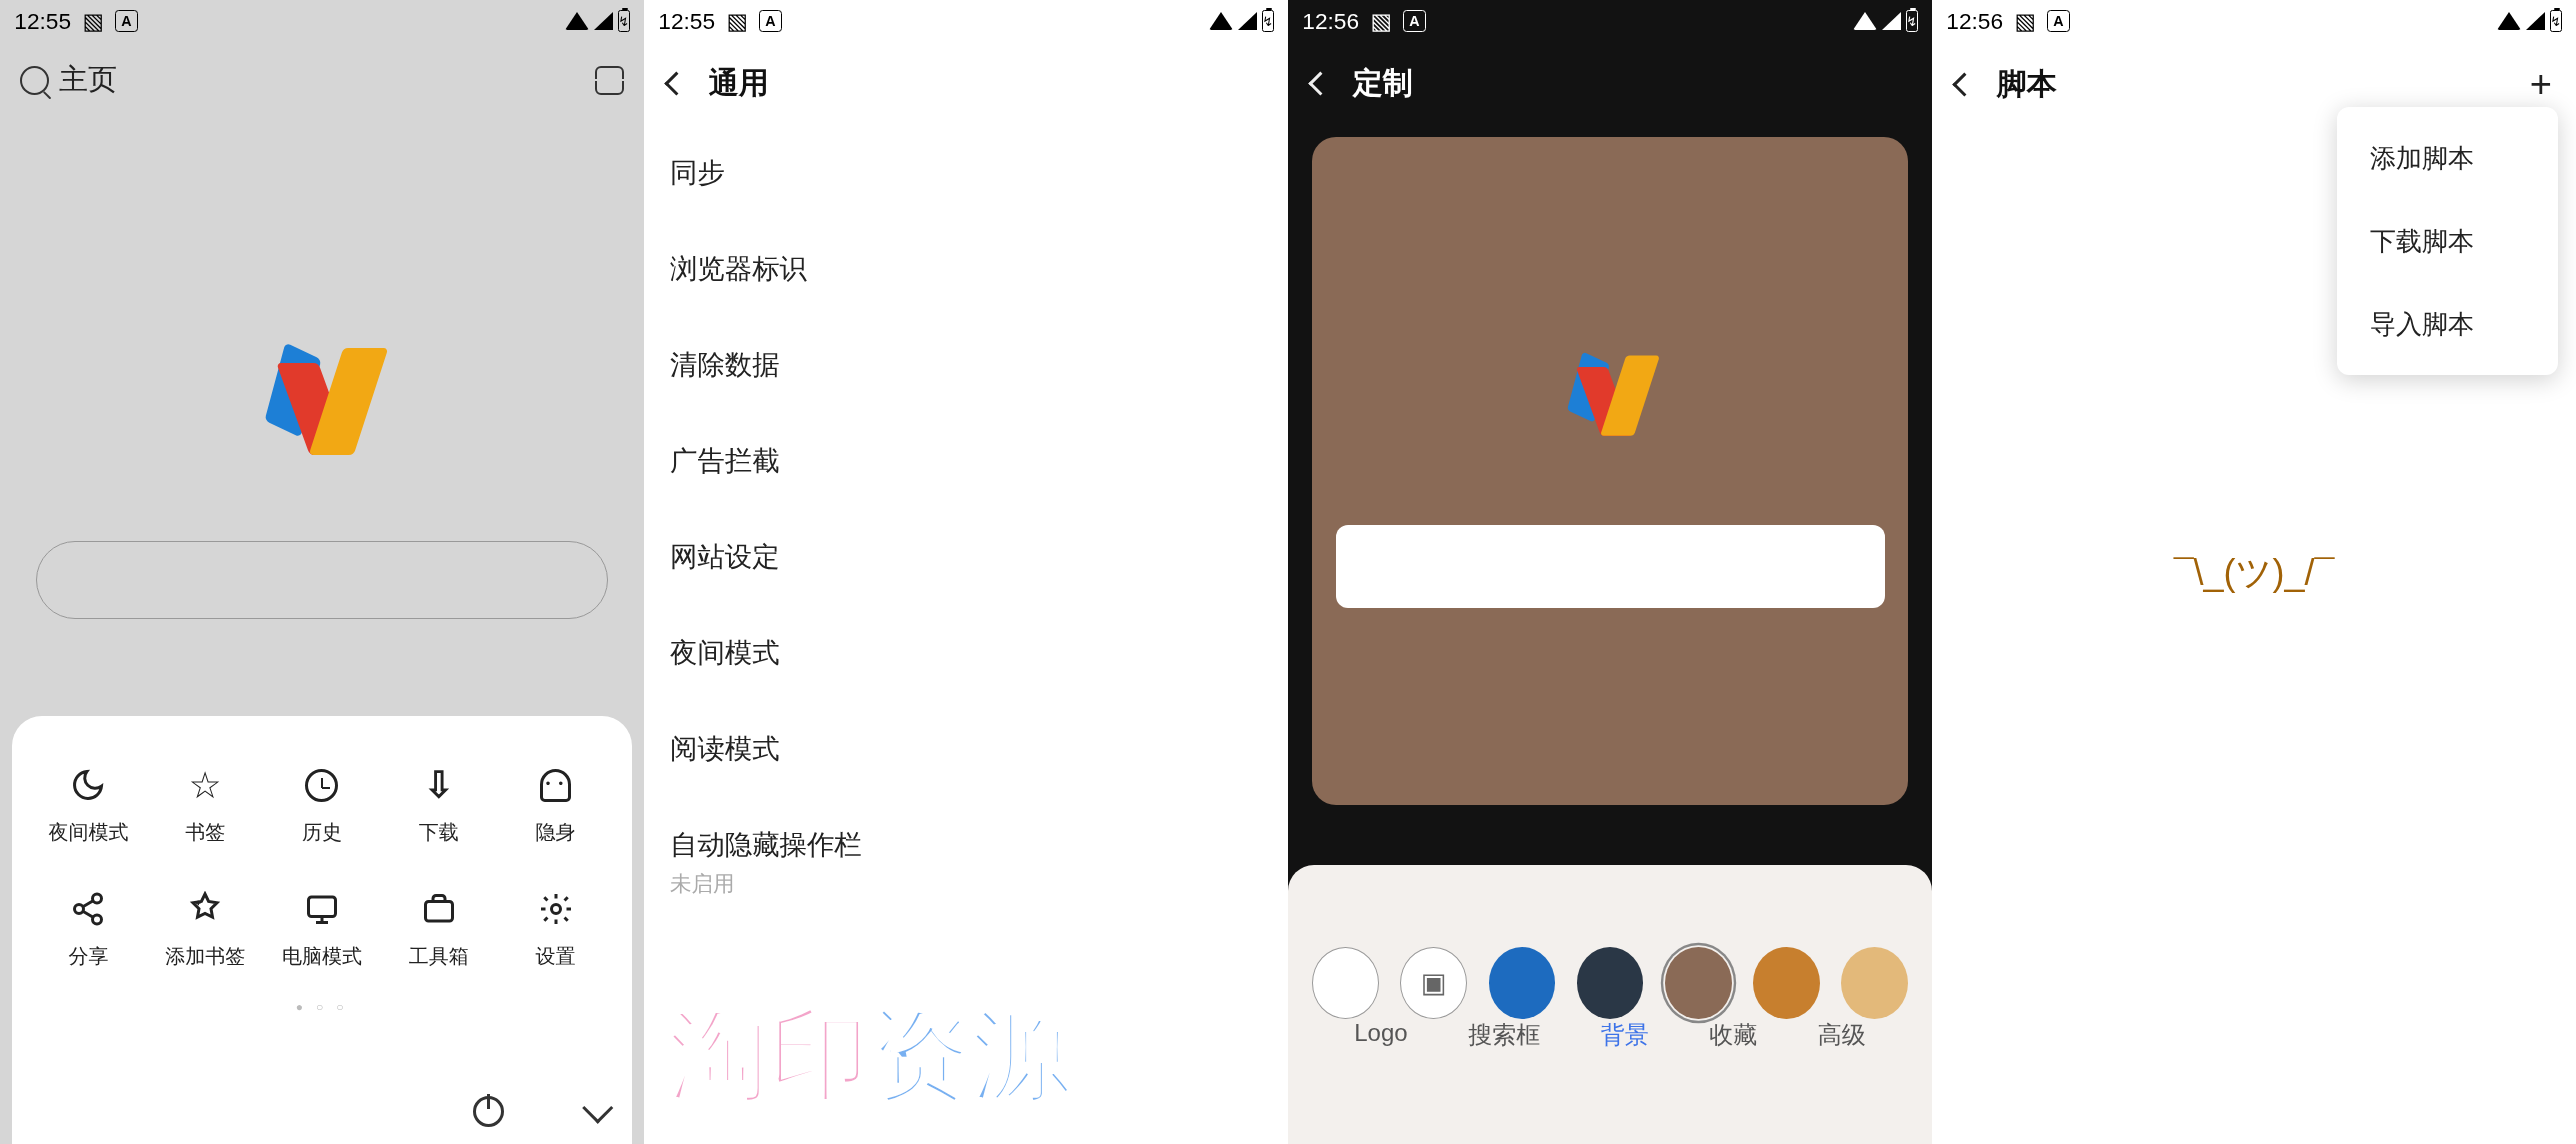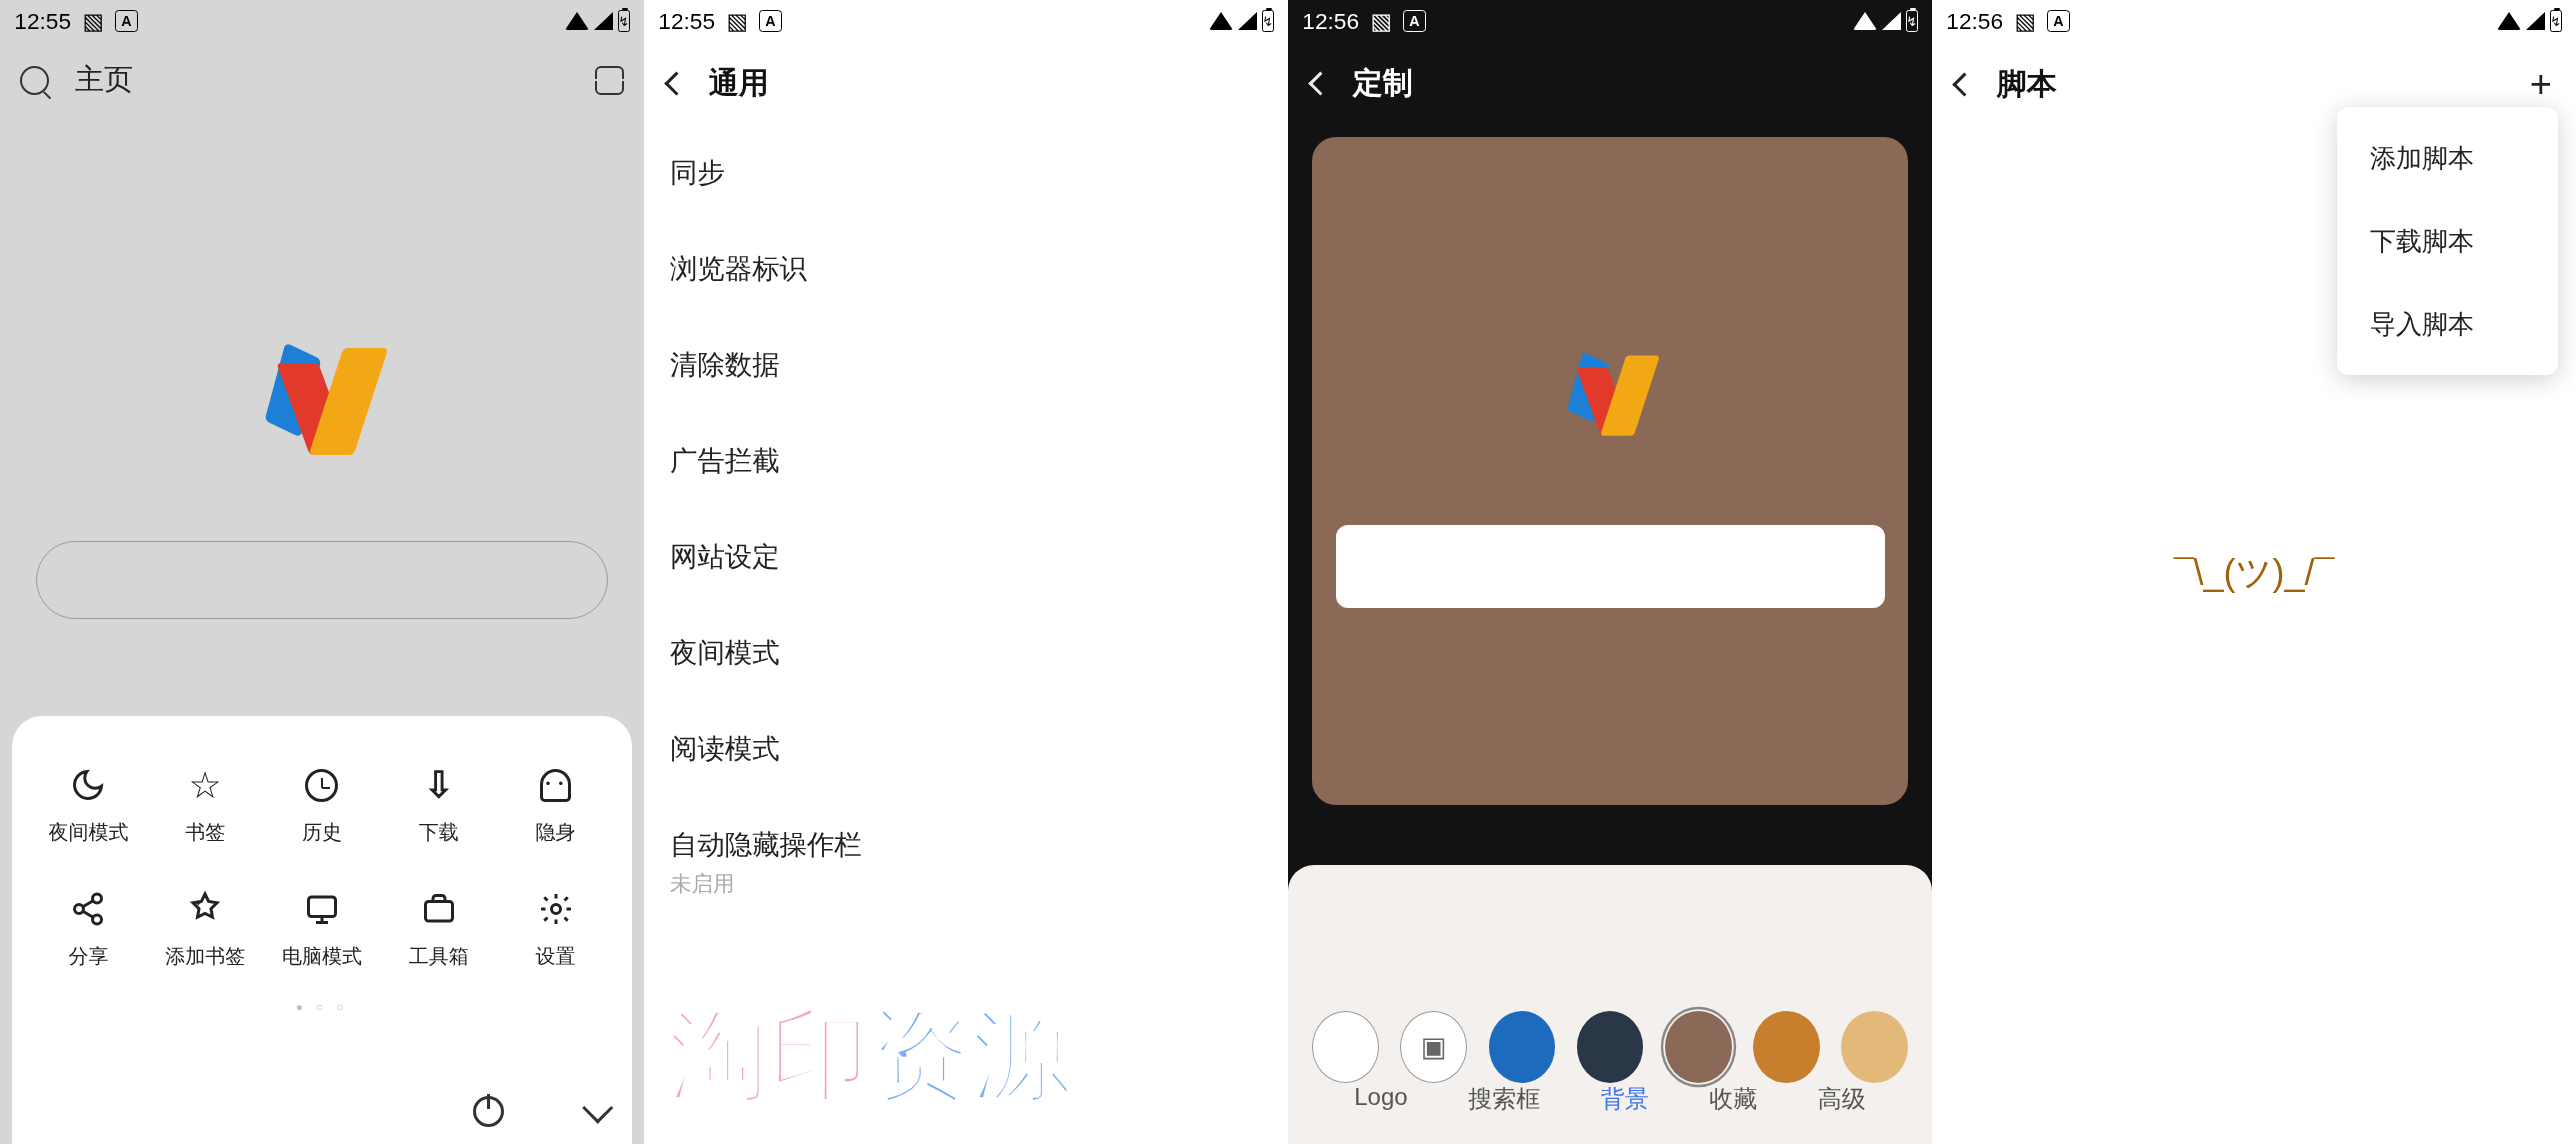--- a/index.html
+++ b/index.html
@@ -16,21 +16,21 @@
 .sb-pic { width: 22.7px; height: 22.7px; display: inline-flex; align-items: center; justify-content: center; }
 .wifi { width: 0; height: 0; border-left: 12px solid transparent; border-right: 12px solid transparent; border-bottom: 18px solid currentColor; border-radius: 2.4px; }
 .sig { width: 0; height: 0; border-left: 19px solid transparent; border-bottom: 18px solid currentColor; }
 .bat { width: 12px; height: 21.5px; border: 1.5px solid currentColor; border-radius: 2.4px; position: relative; }
 .bat::after { content: ""; position: absolute; top: -3.6px; left: 3px; width: 6px; height: 2.4px; background: currentColor; border-radius: 1.2px; }
 .bat::before { content: "↯"; position: absolute; inset: 0; display: flex; align-items: center; justify-content: center; font-size: 13px; }
 
 
 #p1 { background: #d6d6d6; }
 .p1-top { display: flex; align-items: center; justify-content: space-between; padding: 18px 20px 12px; }
-.p1-top-left { display: flex; align-items: center; gap: 26px; font-size: 29px; color: #222; }
+.p1-top-left { display: flex; align-items: center; gap: 10px; font-size: 29px; color: #222; }
 .search-ic { width: 29px; height: 29px; border: 2.4px solid #333; border-radius: 50%; position: relative; }
 .search-ic::after { content: ""; position: absolute; width: 9.5px; height: 2.4px; background: #333; bottom: -3.6px; right: -4.8px; transform: rotate(45deg); border-radius: 1.2px; }
 .tab-ic { width: 29px; height: 29px; border: 2.4px solid #333; border-radius: 6px; position: relative; }
 .tab-ic::before, .tab-ic::after { content: ""; position: absolute; width: 6px; height: 2.4px; background: #d6d6d6; top: 50%; margin-top: -1.2px; }
 .tab-ic::before { left: -3.6px; } .tab-ic::after { right: -3.6px; }
 .p1-center { display: flex; flex-direction: column; align-items: center; margin-top: 227px; gap: 83px; }
 .logo { position: relative; width: 125px; height: 119px; }
 .logo .b1 { position: absolute; left: 15px; top: 12px; width: 36px; height: 78px; background: #1d7fd6; transform: skew(-15deg, 25deg); border-radius: 4.8px; }
 .logo .b2 { position: absolute; left: 33px; top: 24px; width: 42px; height: 92px; background: #e13a2b; transform: skew(20deg); border-radius: 4.8px; }
 .logo .b3 { position: absolute; left: 66px; top: 9px; width: 45px; height: 107px; background: #f2a814; transform: skew(-18deg); border-radius: 4.8px; }
@@ -69,21 +69,21 @@
 .wm .t2 .d { color: #f5a9d6; }
 
 
 #p3 { background: #121212; color: #fff; display: flex; flex-direction: column; }
 #p3 .hdr-t { color: #fff; }
 #p3 .back { border-color: #eee; }
 .prev-wrap { flex: 1; padding: 12px 24px 0; }
 .prev { width: 100%; height: 668px; background: #8a6a56; border-radius: 24px; display: flex; flex-direction: column; align-items: center; justify-content: center; gap: 72px; }
 .prev .logo { transform: scale(0.75); }
 .prev-bar { width: 549px; height: 83px; background: #fff; border-radius: 12px; }
-.color-panel { position: absolute; bottom: 0; left: 0; right: 0; height: 280px; background: #f3f0ed; border-radius: 26px 26px 0 0; padding: 36px 24px 6px; display: flex; flex-direction: column; justify-content: flex-end; }
+.color-panel { position: absolute; bottom: 0; left: 0; right: 0; height: 280px; background: #f3f0ed; border-radius: 26px 26px 0 0; padding: 36px 24px 24px; display: flex; flex-direction: column; justify-content: center; }
 .colors { display: flex; gap: 21.5px; justify-content: center; align-items: center; }
 .cc { width: 72px; height: 72px; border-radius: 50%; position: relative; }
 .cc.sel { box-shadow: 0 0 0 1.8px #f3f0ed, 0 0 0 4.2px #888; }
 .cc.outline { border: 1.8px solid #999; background: #fff; }
 .cc.outline.pic::after { content: "▣"; position: absolute; inset: 0; display: flex; align-items: center; justify-content: center; font-size: 27.4px; color: #666; }
 .tabs { display: flex; justify-content: space-around; padding: 0 12px 24px; }
 .tab { font-size: 24px; color: #555; }
 .tab.on { color: #3d73e8; }
 
 

